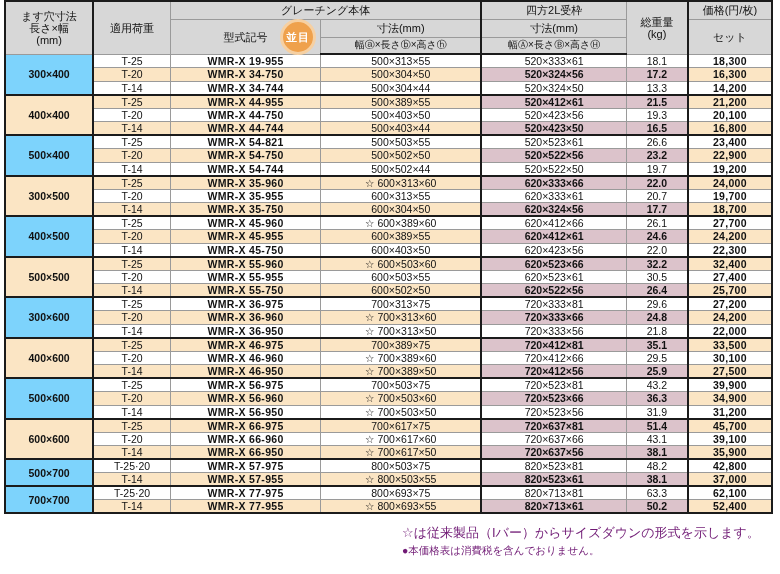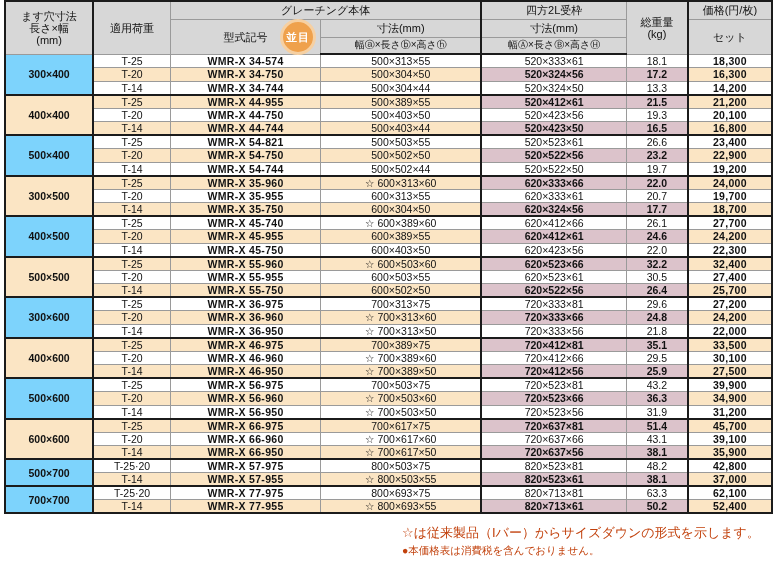--- a/index.html
+++ b/index.html
@@ -44,21 +44,21 @@
   .thick-r { border-right:2px solid #1b1b1b !important; }
 
   .badge {
     position:absolute; left:280px; top:19px; width:36px; height:36px;
     border-radius:50%; background:#efa14c; border:3px solid #f6d0a2;
     color:#ffffff; font-size:11px; font-weight:bold;
     display:flex; align-items:center; justify-content:center;
     letter-spacing:1px; z-index:5;
   }
 
-  .notes { position:absolute; left:402px; top:524px; width:376px; color:#c2410c; }
+  .notes { position:absolute; left:402px; top:524px; width:376px; color:#701a75; }
   .note-star  { font-size:13px; line-height:17px; margin-bottom:2px; }
   .note-small { font-size:10.5px; line-height:14.5px; }
 </style>
 </head>
 <body>
 
 <div class="page">
 
   <table class="price-table">
     <colgroup>
@@ -94,21 +94,21 @@
       </tr>
       <tr class="h3">
         <th class="thick-r small-hdr">幅ⓐ×長さⓑ×高さⓗ</th>
         <th class="small-hdr">幅Ⓐ×長さⒷ×高さⒽ</th>
       </tr>
     </thead>
     <tbody>
         <tr>
           <td rowspan="3" class="group-cell thick-r">300×400</td>
           <td class="load">T-25</td>
-          <td class="model">WMR-X 34-574</td>
+          <td class="model">WMR-X 19-955</td>
           <td class="dim thick-r">500×313×55</td>
           <td class="dim pinkable">520×333×61</td>
           <td class="weight pinkable thick-r">18.1</td>
           <td class="price">18,300</td>
         </tr>
         <tr class="shaded">
           <td class="load">T-20</td>
           <td class="model">WMR-X 34-750</td>
           <td class="dim thick-r">500×304×50</td>
           <td class="dim pinkable">520×324×56</td>
@@ -194,21 +194,21 @@
           <td class="load">T-14</td>
           <td class="model">WMR-X 35-750</td>
           <td class="dim thick-r">600×304×50</td>
           <td class="dim pinkable">620×324×56</td>
           <td class="weight pinkable thick-r">17.7</td>
           <td class="price">18,700</td>
         </tr>
         <tr>
           <td rowspan="3" class="group-cell thick-r">400×500</td>
           <td class="load">T-25</td>
-          <td class="model">WMR-X 45-740</td>
+          <td class="model">WMR-X 45-960</td>
           <td class="dim thick-r">☆ 600×389×60</td>
           <td class="dim pinkable">620×412×66</td>
           <td class="weight pinkable thick-r">26.1</td>
           <td class="price">27,700</td>
         </tr>
         <tr class="shaded">
           <td class="load">T-20</td>
           <td class="model">WMR-X 45-955</td>
           <td class="dim thick-r">600×389×55</td>
           <td class="dim pinkable">620×412×61</td>

